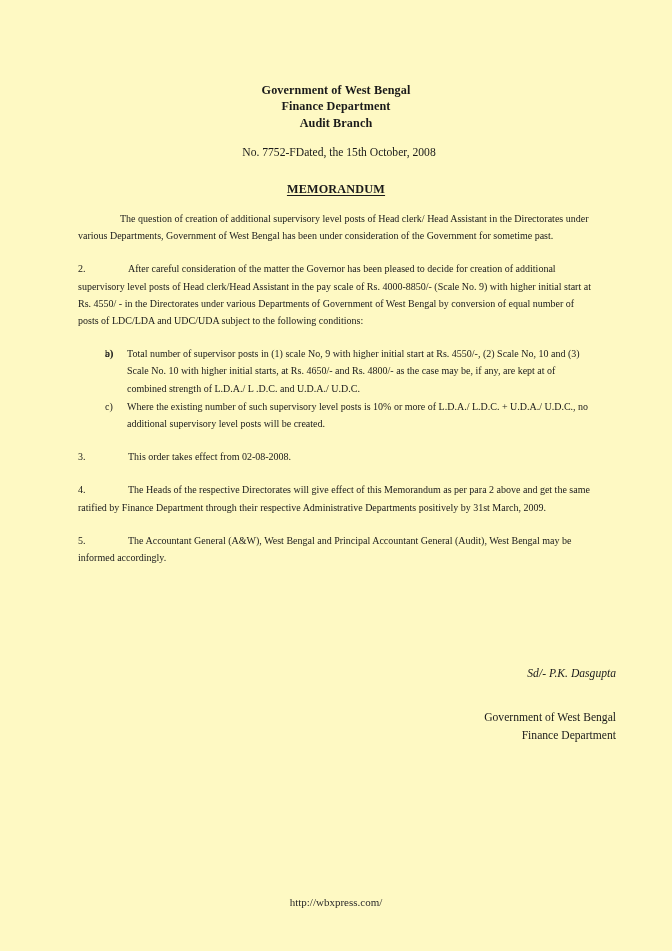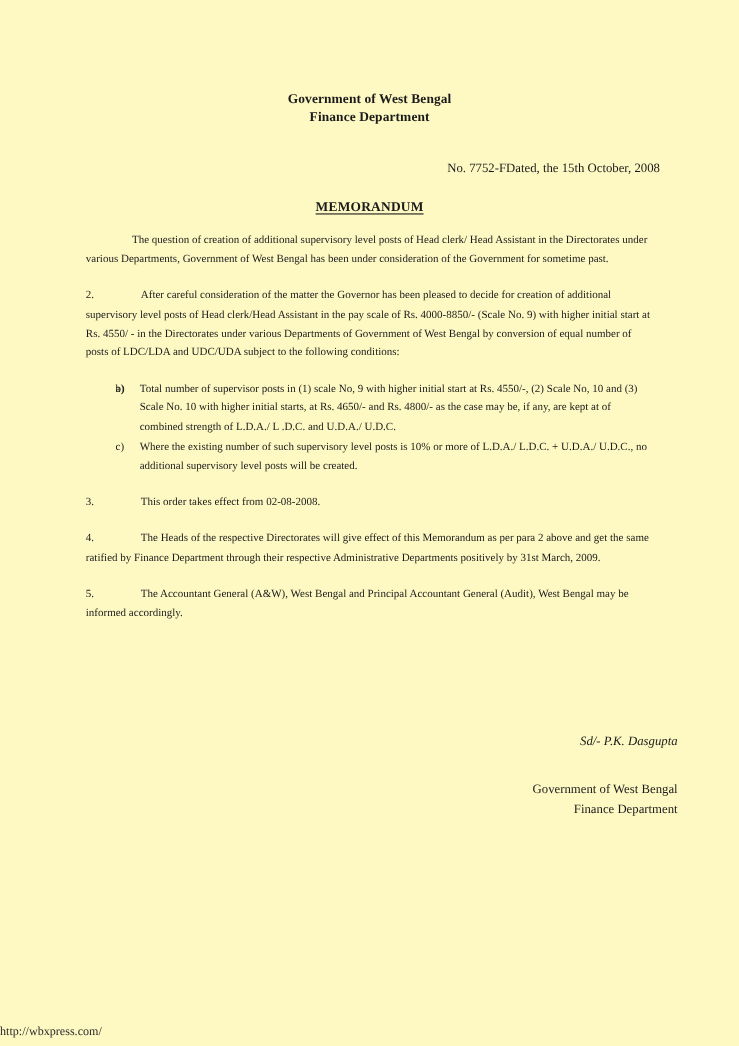--- a/index.html
+++ b/index.html
@@ -37,21 +37,21 @@
     letter-spacing: 0.1px;
   }
 
   
   .ref-row {
     position: absolute;
     left: 78px;
     right: 72px;
     top: 145px;
     display: flex;
-    justify-content: flex-end;
+    justify-content: center;
     align-items: baseline;
     font-size: 11.6px;
     line-height: 16px;
   }
   .ref-row .memo-no { white-space: nowrap; }
   .ref-row .memo-date { white-space: nowrap; }
 
   
   .memo-title-wrap {
     position: absolute;
@@ -125,34 +125,35 @@
     font-style: italic;
     margin-bottom: 27px;
   }
   .signature .sign-line { white-space: nowrap; }
 
   
   .footer {
     position: absolute;
     left: 0;
     right: 0;
-    top: 932px;
-    text-align: left;
+    top: 896px;
+    text-align: center;
     font-size: 11px;
     color: #2b2b2b;
   }
 </style>
 </head>
 <body>
 
 <div class="page">
 
   <div class="letterhead">
     <div class="lh-line">Government of West Bengal</div>
     <div class="lh-line">Finance Department</div>
+    <div class="lh-line">Audit Branch</div>
   </div>
 
   <div class="ref-row">
     <div class="memo-no">No. 7752-F</div>
     <div class="memo-date">Dated, the 15th October, 2008</div>
   </div>
 
   <div class="memo-title-wrap">
     <span class="memo-title">MEMORANDUM</span>
   </div>

